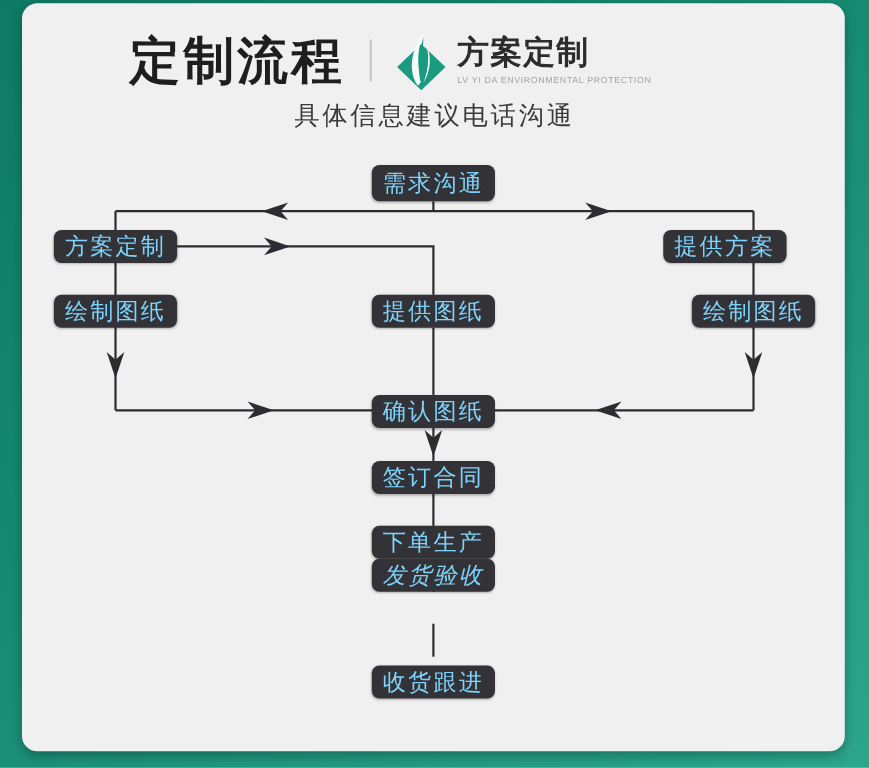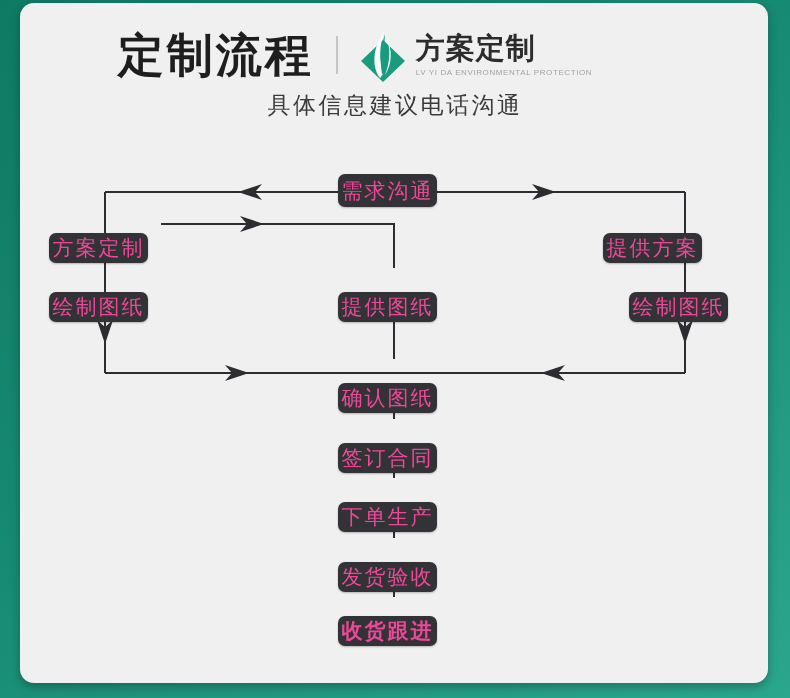--- a/index.html
+++ b/index.html
@@ -30,25 +30,24 @@
   .logo-text{display:flex;flex-direction:column;}
   .brand-name{font-size:29px;font-weight:900;color:#2c2c2c;letter-spacing:1px;line-height:1.1;}
   .brand-tagline{font-size:8px;color:#a3a3a3;letter-spacing:0.6px;margin-top:3px;}
   .subtitle{
     position:absolute;left:0;top:90px;width:790px;text-align:center;
     font-size:23px;color:#3a3a3a;letter-spacing:2.5px;
   }
   
   .connector-layer{position:absolute;left:0;top:0;width:790px;height:698px;pointer-events:none;}
   .node{
-    position:absolute;width:99px;height:30px;background:#333337;color:#ec4899;
+    position:absolute;width:112px;height:30px;background:#333337;color:#7dd3fc;
     border-radius:7px;display:flex;align-items:center;justify-content:center;
     font-size:21px;font-weight:300;letter-spacing:2px;
     box-shadow:0 1px 2px rgba(0,0,0,0.25);
-    margin-top:24px;
   }
   .node.big{height:33px;}
 </style>
 </head>
 <body>
 
 <div class="card"></div>
 
 <div class="header">
   <div class="title">定制流程</div>
@@ -102,14 +101,14 @@
 
 <div class="node big" style="left:338px;top:150px;">需求沟通</div>
 <div class="node" style="left:49px;top:209px;text-align:center;">方案定制</div>
 <div class="node" style="left:603px;top:209px;">提供方案</div>
 <div class="node" style="left:49px;top:268px;">绘制图纸</div>
 <div class="node" style="left:338px;top:268px;">提供图纸</div>
 <div class="node" style="left:629px;top:268px;">绘制图纸</div>
 <div class="node" style="left:338px;top:359px;">确认图纸</div>
 <div class="node" style="left:338px;top:419px;">签订合同</div>
 <div class="node" style="left:338px;top:478px;">下单生产</div>
-<div class="node" style="left:338px;top:538px;">发货验收</div>
-<div class="node" style="left:338px;top:592px;font-weight:bold;">收货跟进</div>
+<div class="node" style="left:338px;top:508px;font-style:italic;">发货验收</div>
+<div class="node" style="left:338px;top:605px;">收货跟进</div>
 
 </body></html>

